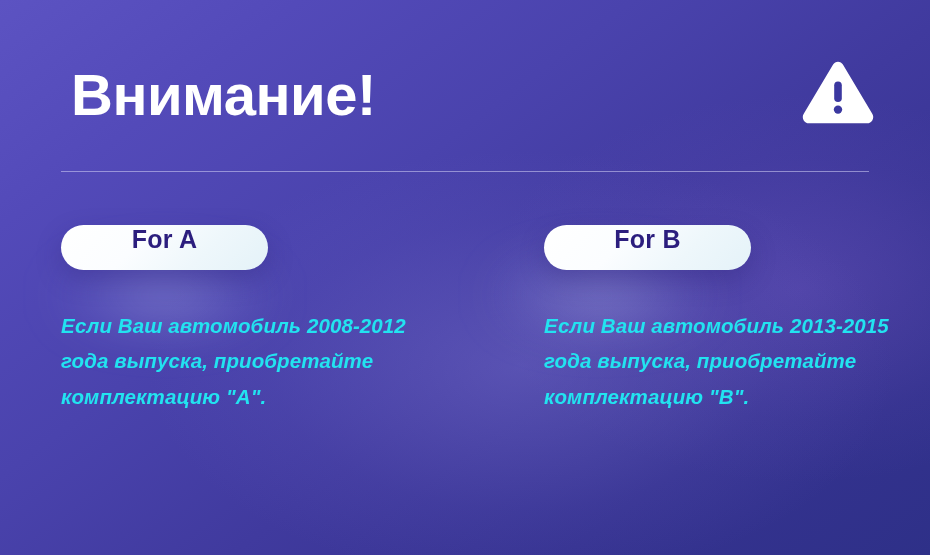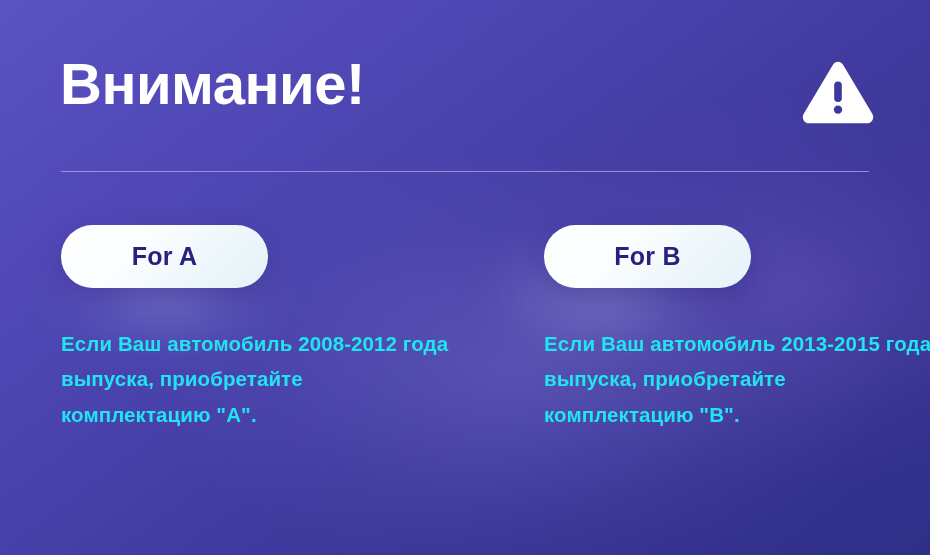--- a/index.html
+++ b/index.html
@@ -41,21 +41,21 @@
     top: 258px;
     width: 226px;
     height: 74px;
     background: radial-gradient(ellipse at center, rgba(225,232,255,0.42) 0%, rgba(190,200,250,0.16) 45%, rgba(160,170,240,0) 72%);
   }
 
   .title {
     position: absolute;
     left: 60px;
     top: 54px;
-    margin: 0;
+    margin: 11px;
     font-size: 58px;
     line-height: 1.05;
     font-weight: bold;
     color: #ffffff;
     letter-spacing: -0.5px;
     white-space: nowrap;
   }
 
   .warning-icon {
     position: absolute;
@@ -78,24 +78,23 @@
   .col {
     position: absolute;
     top: 225px;
   }
   .col-a { left: 61px; width: 400px; }
   .col-b { left: 524px; width: 400px; margin-left: 20px; }
 
   .pill {
     position: relative;
     display: flex;
-    align-items: center;
     justify-content: center;
     width: 207px;
-    height: 63px;
+    height: 45px;
     border-radius: 34px;
     background: linear-gradient(135deg, #ffffff 0%, #fbfdff 38%, #eef7fb 68%, #e4f2f8 100%);
     box-shadow: 0 10px 26px rgba(40,30,110,0.28);
     cursor: pointer;
   }
   .pill-label {
     font-size: 25px;
     font-weight: bold;
     color: #2c1e7e;
     letter-spacing: 0.2px;
@@ -103,20 +102,21 @@
 
   .desc {
     margin: 0;
     padding-top: 38px;
     width: 390px;
     font-size: 20.5px;
     font-weight: bold;
     line-height: 1.72;
     color: #22e3f0;
     letter-spacing: 0.1px;
+    font-style: italic;
   }
 </style>
 </head>
 <body>
 
 <div class="banner">
 
   <div class="glow glow-a"></div>
   <div class="glow glow-b"></div>
 

